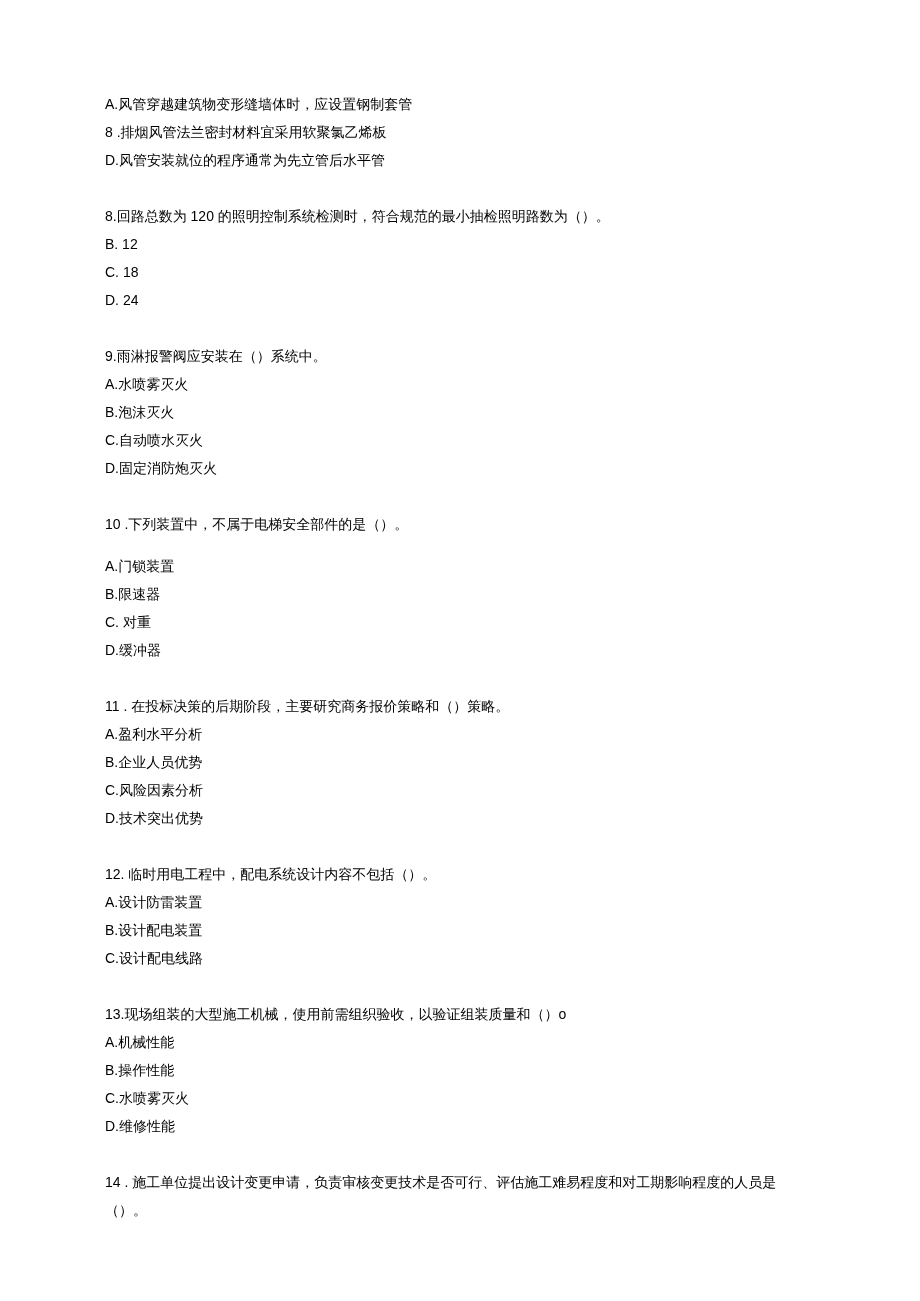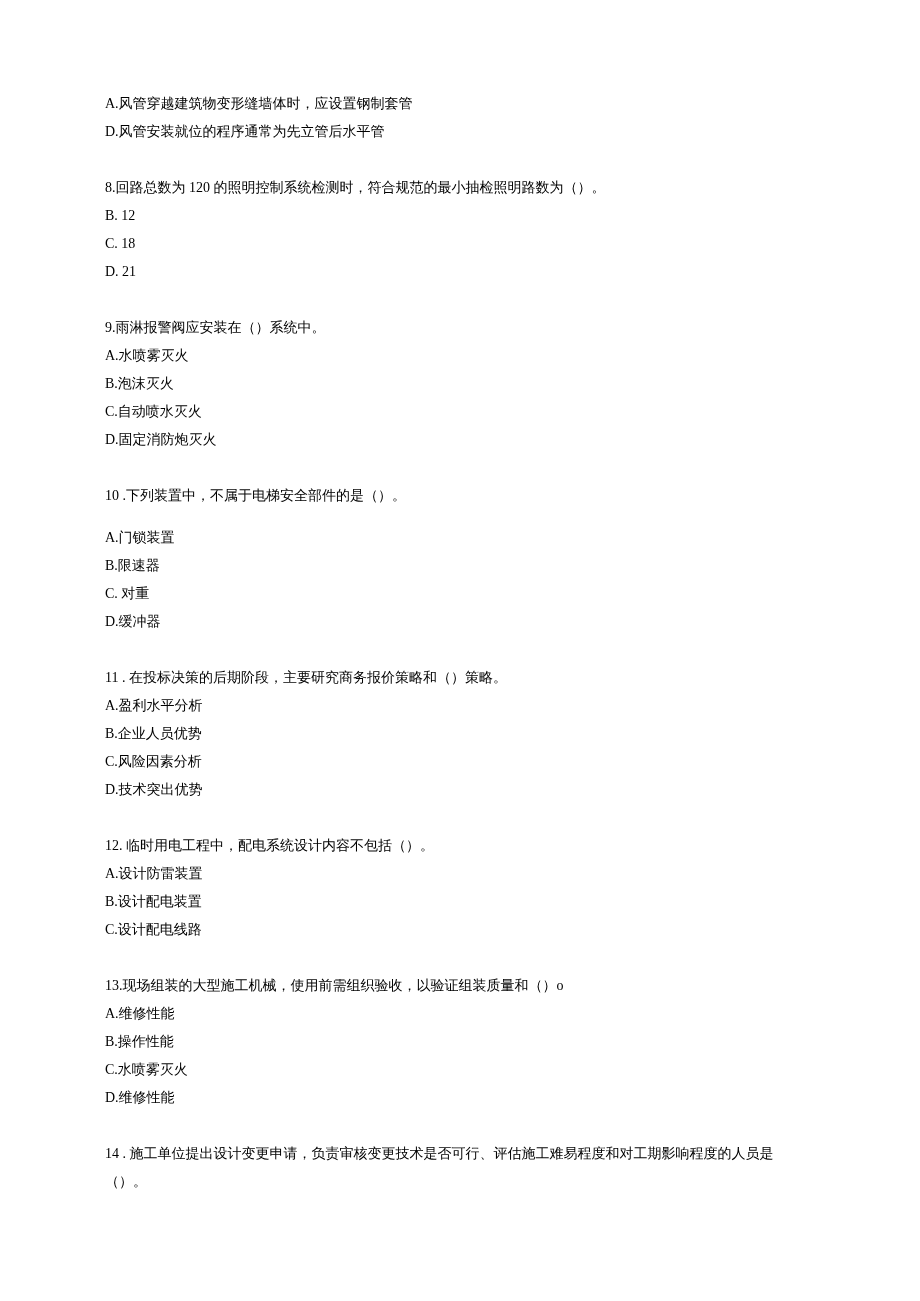--- a/index.html
+++ b/index.html
@@ -1,19 +1,18 @@
 <!DOCTYPE html>
 <html><head>
   <meta charset="utf-8">
   <style>
     * {
       margin: 0;
       padding: 0;
       box-sizing: border-box;
-      font-family: Liberation Serif, serif;
     }
     body {
       background: #ffffff;
       font-family: "SimSun", "Microsoft YaHei", sans-serif;
       font-size: 14px;
       color: #000000;
       line-height: 2.0;
       padding: 90px 105px 40px 105px;
       width: 920px;
     }
@@ -22,28 +21,29 @@
     }
     .line {
       display: block;
     }
   </style>
 </head>
 <body>
 
 <div class="question-block">
   <span class="line">A.风管穿越建筑物变形缝墙体时，应设置钢制套管</span>
+  <span class="line"><span>8</span><span> .排烟风管法兰密封材料宜采用软聚氯乙烯板</span></span>
   <span class="line">D.风管安装就位的程序通常为先立管后水平管</span>
 </div>
 
 <div class="question-block">
   <span class="line">8.回路总数为 120 的照明控制系统检测时，符合规范的最小抽检照明路数为（）。</span>
   <span class="line">B.   12</span>
   <span class="line">C.   18</span>
-  <span class="line">D.   21</span>
+  <span class="line">D.   24</span>
 </div>
 
 <div class="question-block">
   <span class="line">9.雨淋报警阀应安装在（）系统中。</span>
   <span class="line">A.水喷雾灭火</span>
   <span class="line">B.泡沫灭火</span>
   <span class="line">C.自动喷水灭火</span>
   <span class="line">D.固定消防炮灭火</span>
 </div>
 
@@ -66,21 +66,21 @@
 
 <div class="question-block">
   <span class="line">12. 临时用电工程中，配电系统设计内容不包括（）。</span>
   <span class="line">A.设计防雷装置</span>
   <span class="line">B.设计配电装置</span>
   <span class="line">C.设计配电线路</span>
 </div>
 
 <div class="question-block">
   <span class="line">13.现场组装的大型施工机械，使用前需组织验收，以验证组装质量和（）o</span>
-  <span class="line">A.维修性能</span>
+  <span class="line">A.机械性能</span>
   <span class="line">B.操作性能</span>
   <span class="line">C.水喷雾灭火</span>
   <span class="line">D.维修性能</span>
 </div>
 
 <div class="question-block">
   <span class="line"><span>14</span><span>  . 施工单位提出设计变更申请，负责审核变更技术是否可行、评估施工难易程度和对工期影响程度的人员是（）。</span></span>
 </div>
 
 </body></html>

